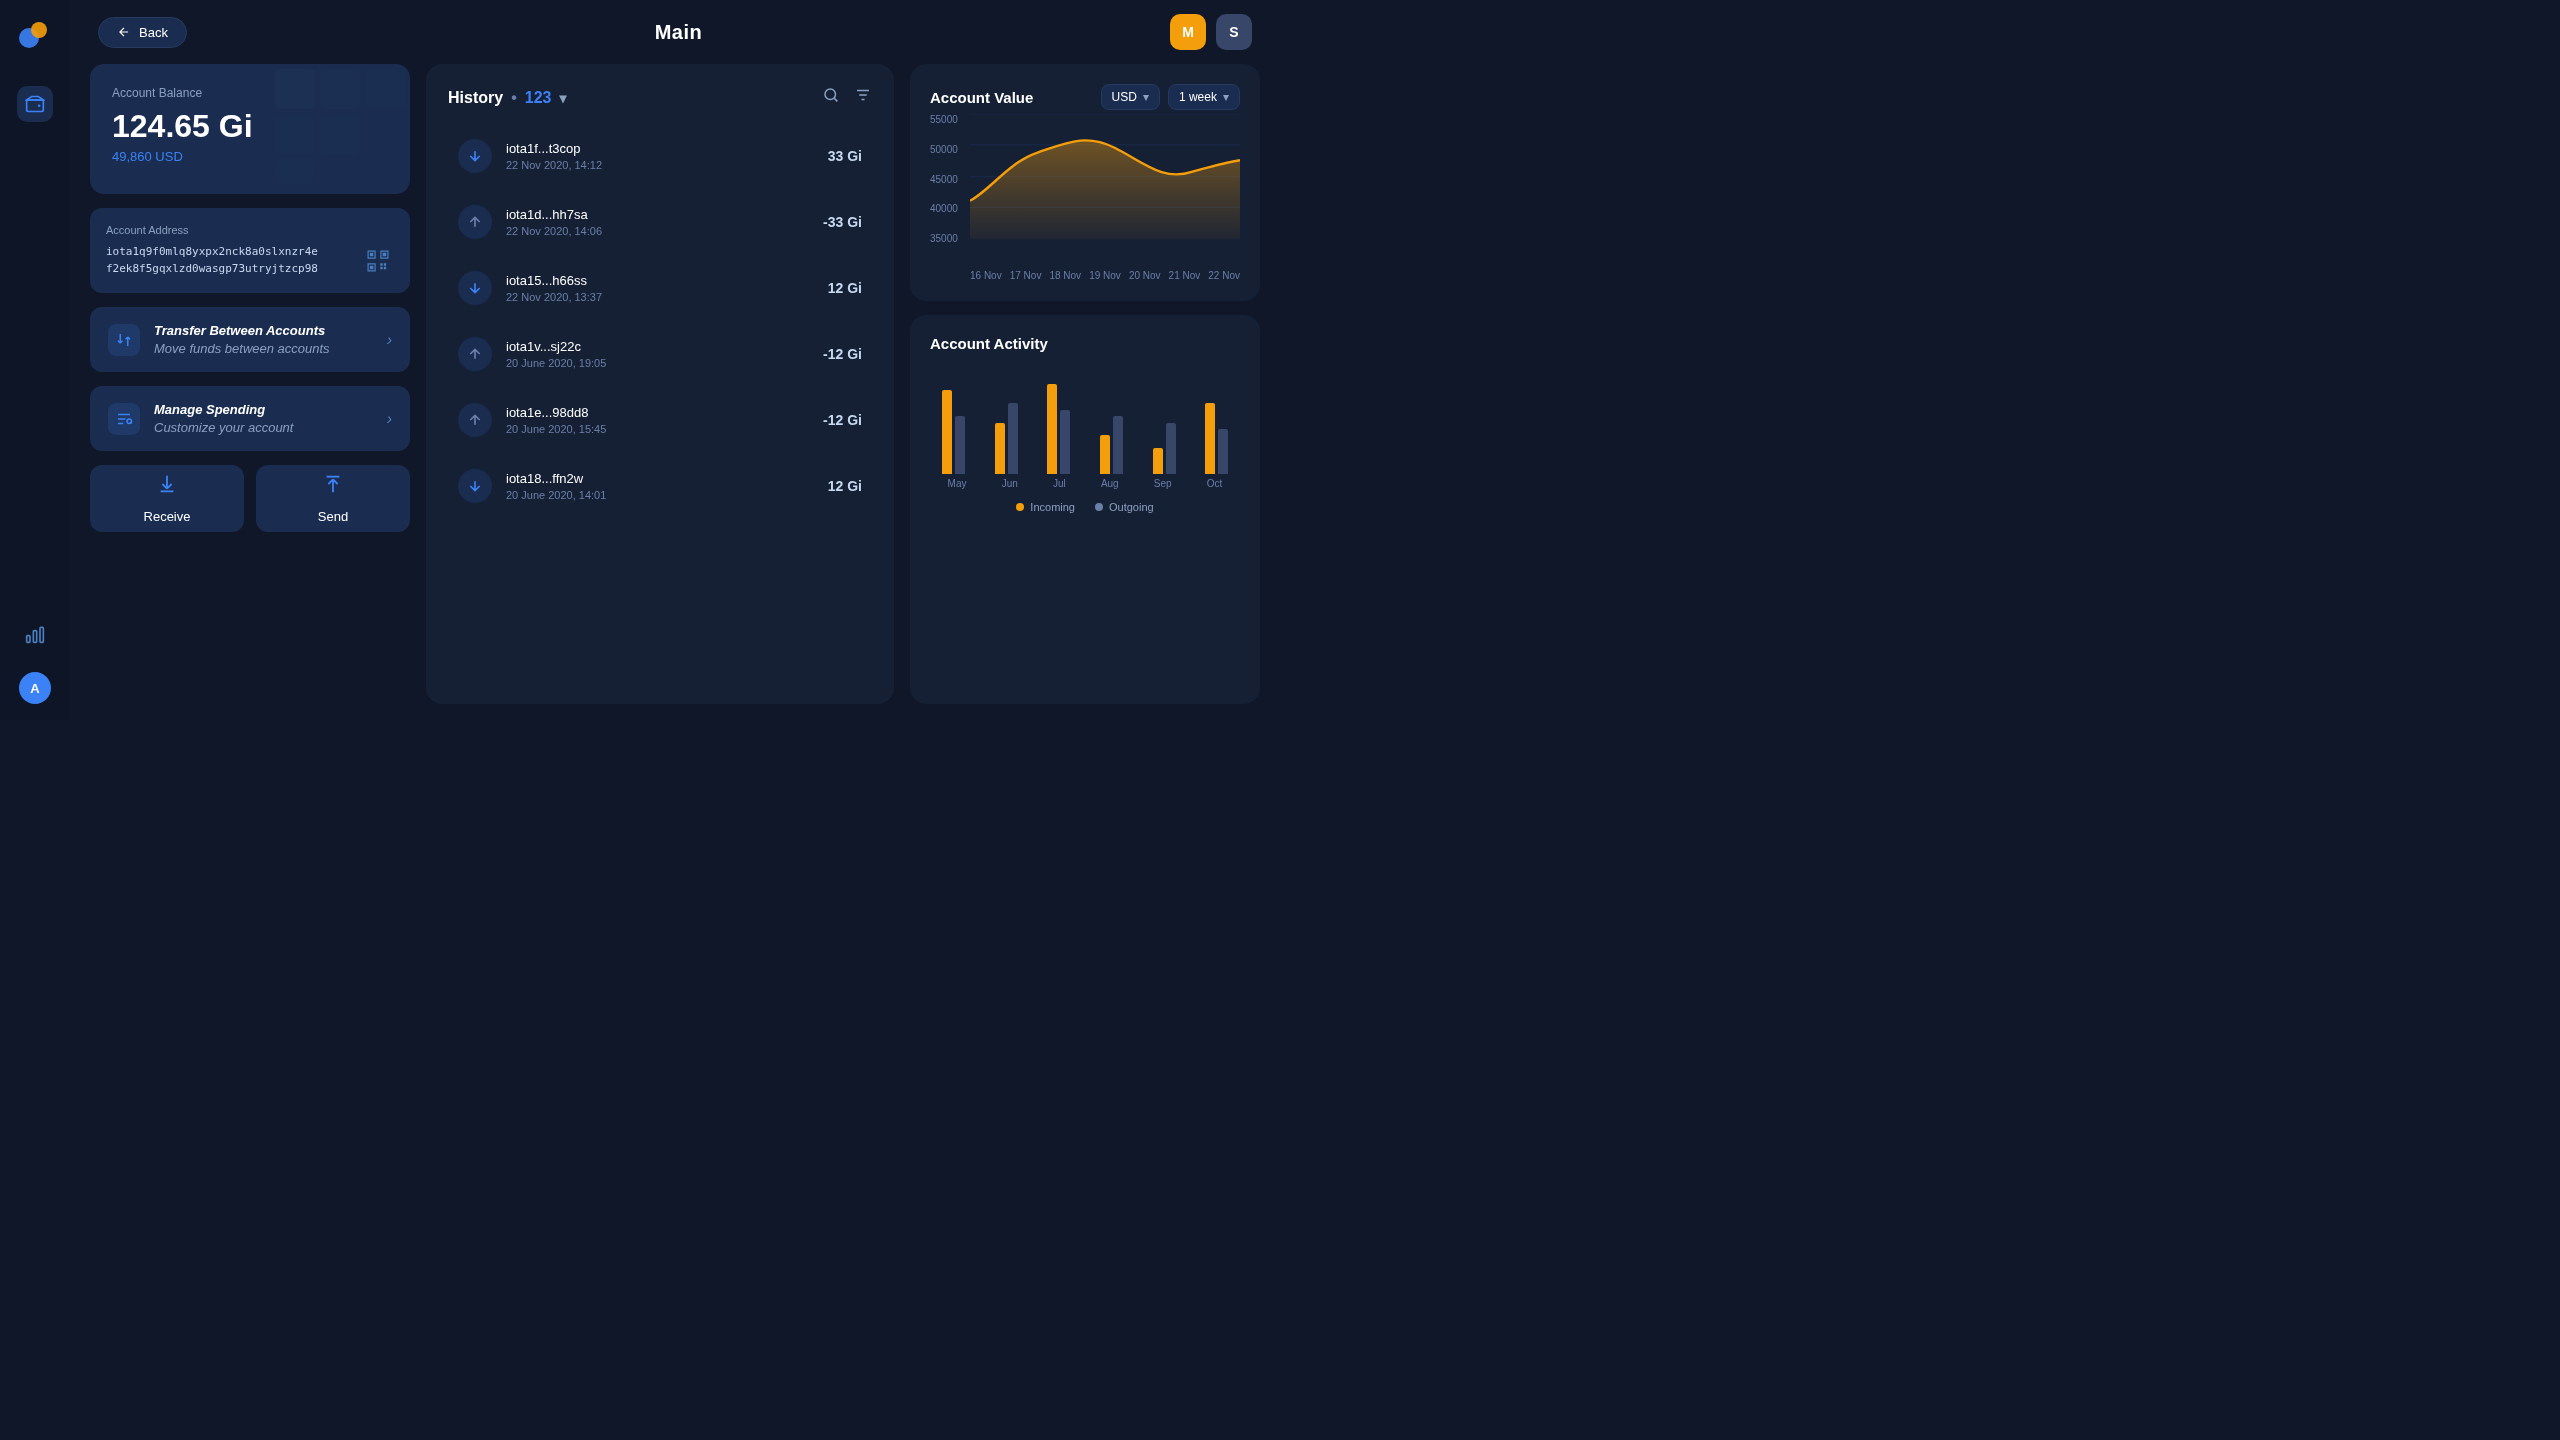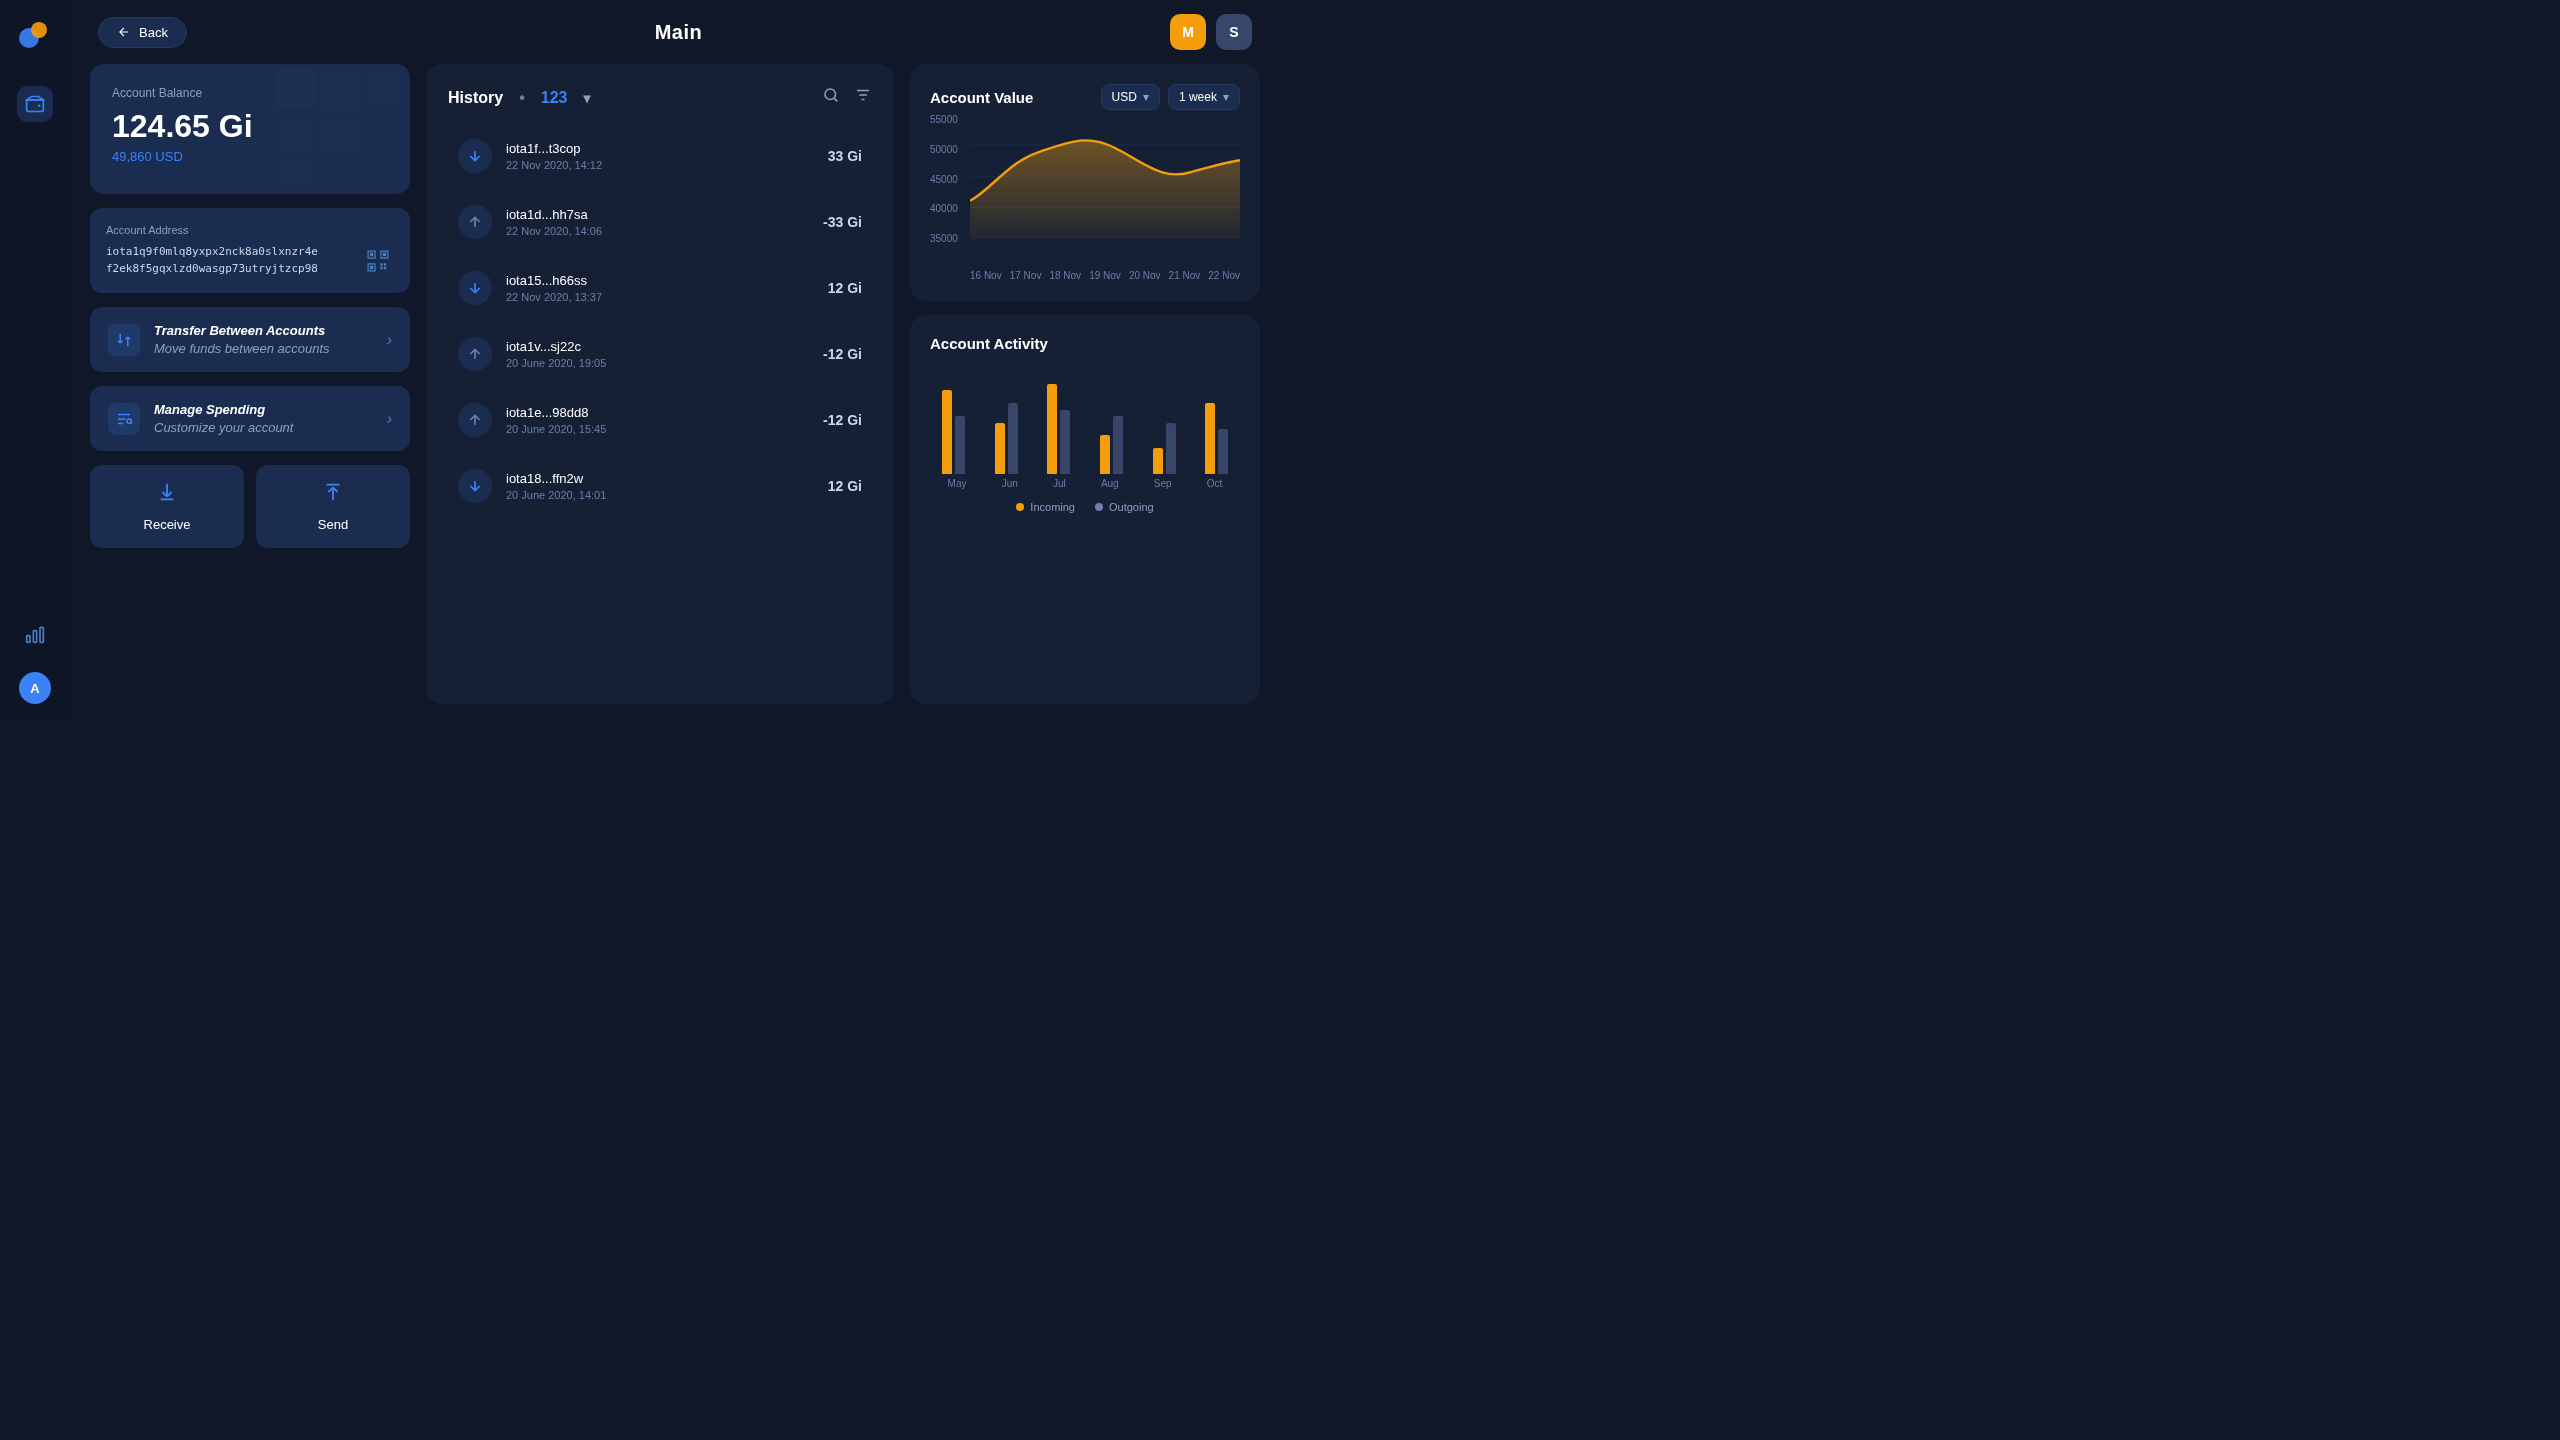--- a/index.html
+++ b/index.html
@@ -216,21 +216,21 @@
     .action-btn-arrow { color: #4a7fc1; font-size: 16px; }
 
     .bottom-btns {
       display: flex;
       gap: 12px;
     }
     .bottom-btn {
       flex: 1;
       background: #1a2d50;
       border-radius: 12px;
-      padding: 16px;
+      padding: 8px;
       display: flex;
       flex-direction: column;
       align-items: center;
       gap: 8px;
       cursor: pointer;
       font-size: 13px;
       color: #fff;
       border: none;
     }
     .bottom-btn-icon { color: #3b82f6; font-size: 22px; }
@@ -243,21 +243,21 @@
     }
     .history-header {
       display: flex;
       align-items: center;
       justify-content: space-between;
       margin-bottom: 16px;
     }
     .history-title {
       display: flex;
       align-items: center;
-      gap: 16px;
+      gap: 8px;
       font-size: 16px;
       font-weight: 600;
     }
     .history-count {
       color: #3b82f6;
     }
     .history-chevron { color: #8aa0c0; font-size: 14px; }
     .history-actions { display: flex; gap: 14px; }
     .history-action-icon { color: #8aa0c0; font-size: 18px; cursor: pointer; }
 

